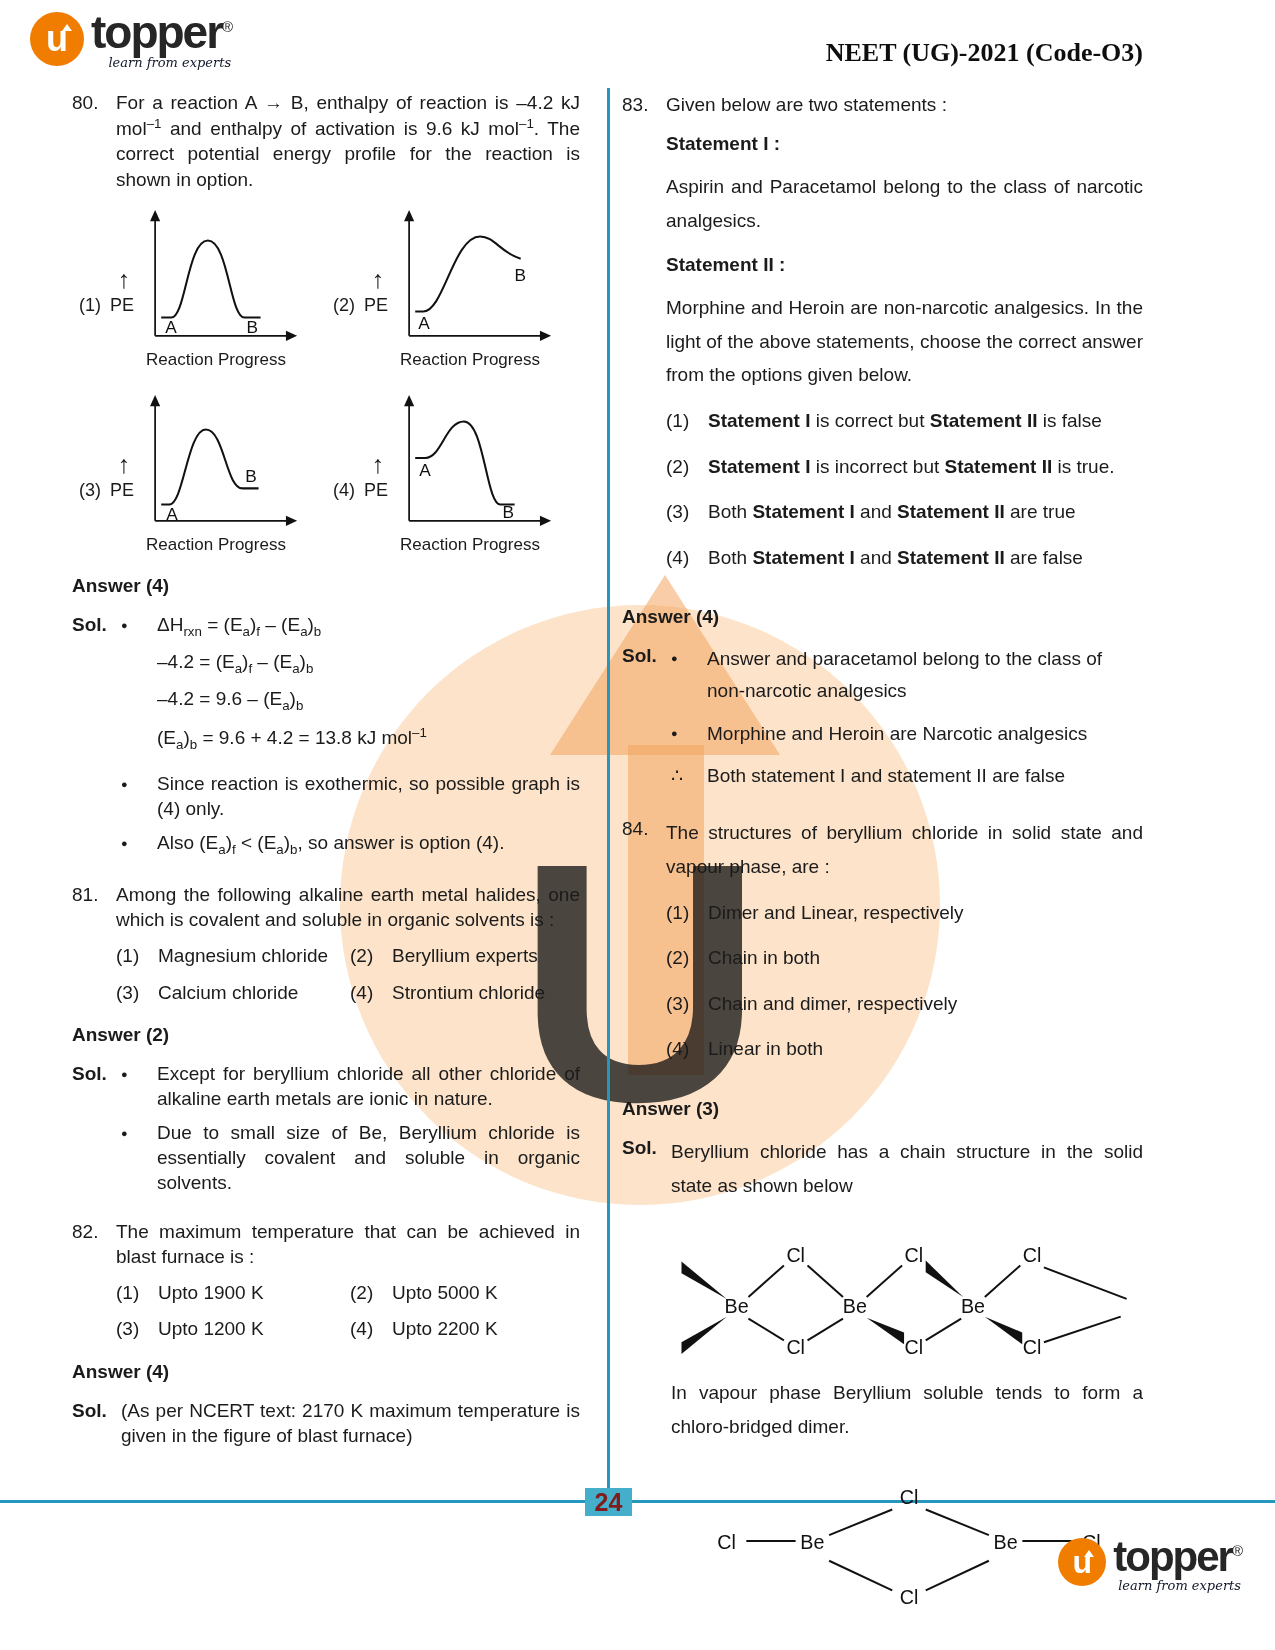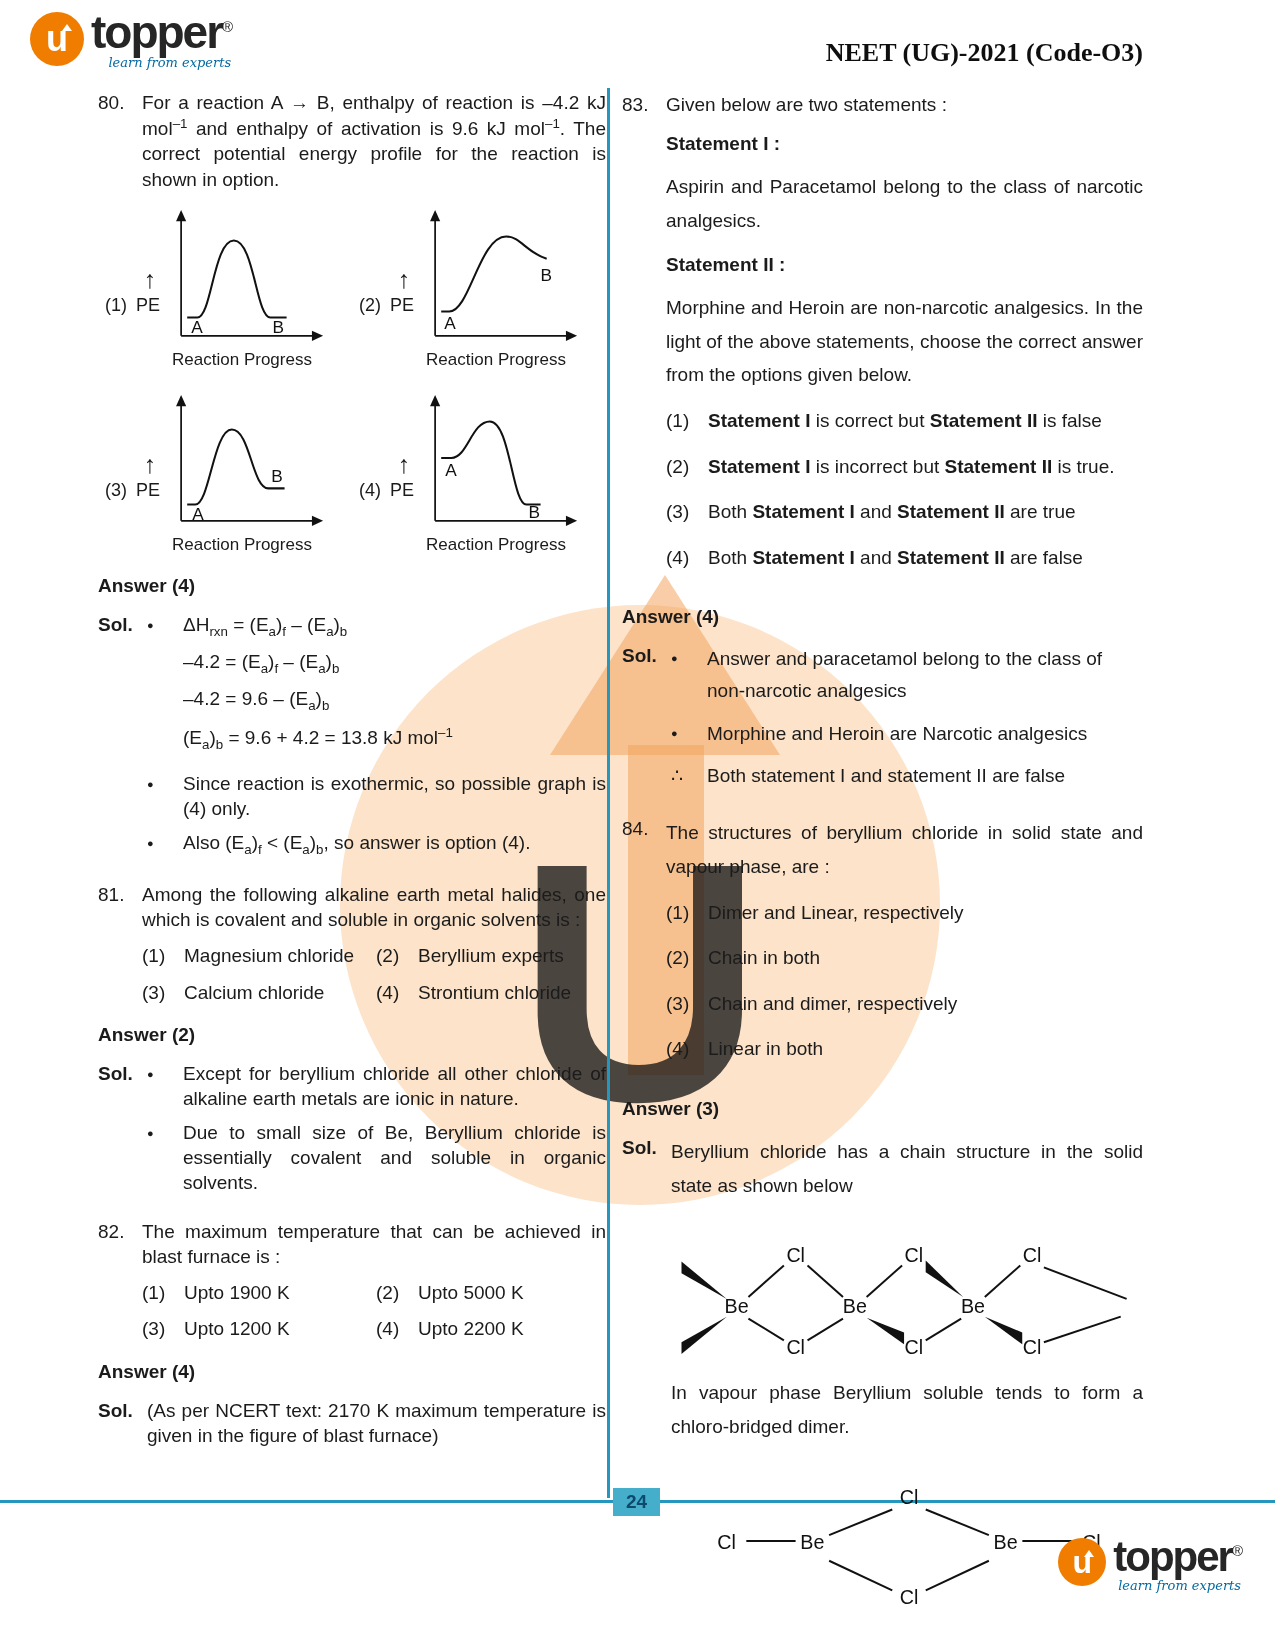--- a/index.html
+++ b/index.html
@@ -8,37 +8,37 @@
   sub,sup{font-size:70%}
   .just{text-align:justify}
 
   
   .logo{display:flex;align-items:flex-start;gap:7px;z-index:2}
   .logo-circle{width:54px;height:54px;border-radius:50%;background:#f07d00;color:#fff;
     display:flex;align-items:center;justify-content:center;font-weight:bold;font-size:36px;line-height:1;position:relative}
   .logo-circle::after{content:"";position:absolute;top:7px;right:12px;border:5px solid transparent;border-bottom:7px solid #fff}
   .logo-name{font-size:46px;font-weight:bold;letter-spacing:-2px;color:#262626;line-height:.9}
   .reg{font-size:15px;vertical-align:super;font-weight:normal}
-  .logo-tag{font-size:13px;color:#0369a1;font-style:italic;text-align:right;font-family:"DejaVu Serif",serif;margin-top:2px}
+  .logo-tag{font-size:13px;color:#0f172a;font-style:italic;text-align:right;font-family:"DejaVu Serif",serif;margin-top:2px}
   .header-logo{position:absolute;left:30px;top:12px}
   .doc-title{position:absolute;right:132px;top:38px;font-family:"Liberation Serif",serif;font-weight:bold;font-size:26px;color:#0e0e0e;z-index:2}
   .footer-logo{position:absolute;right:34px;top:1538px}
   .footer-logo .logo-circle{width:48px;height:48px;font-size:32px}
   .footer-logo .logo-name{font-size:42px}
 
   
   .vdivider{position:absolute;left:607px;top:88px;width:3px;height:1410px;background:#2596be;z-index:1}
   .hline{position:absolute;left:0;top:1500px;width:100%;height:3px;background:#2596be;z-index:1}
-  .pagebox{position:absolute;left:613px;top:1488px;width:47px;height:28px;background:#45aecb;z-index:2;
-    display:flex;align-items:center;justify-content:center;font-weight:bold;font-size:19px;color:#0c4a6e}
+  .pagebox{position:absolute;left:585px;top:1488px;width:47px;height:28px;background:#45aecb;z-index:2;
+    display:flex;align-items:center;justify-content:center;font-weight:bold;font-size:25px;color:#7f1d1d}
   .watermark{position:absolute;left:280px;top:540px;z-index:0;pointer-events:none}
 
   
   .col{position:absolute;z-index:1;font-size:19px;line-height:1.32}
-  .col-left{left:98px;top:90px;width:508px}
+  .col-left{left:72px;top:90px;width:508px}
   .col-right{left:622px;top:92px;width:521px}
 
   .q{display:flex;margin-bottom:12px}
   .qnum{width:44px;flex-shrink:0}
   .qbody{flex:1}
   .answer{font-weight:bold;margin:16px 0 14px 0}
   .sol{display:flex;margin-bottom:14px}
   .sol-label{font-weight:bold;width:49px;flex-shrink:0}
   .sol-body{flex:1}
   .srow{display:flex;margin-bottom:9px}

